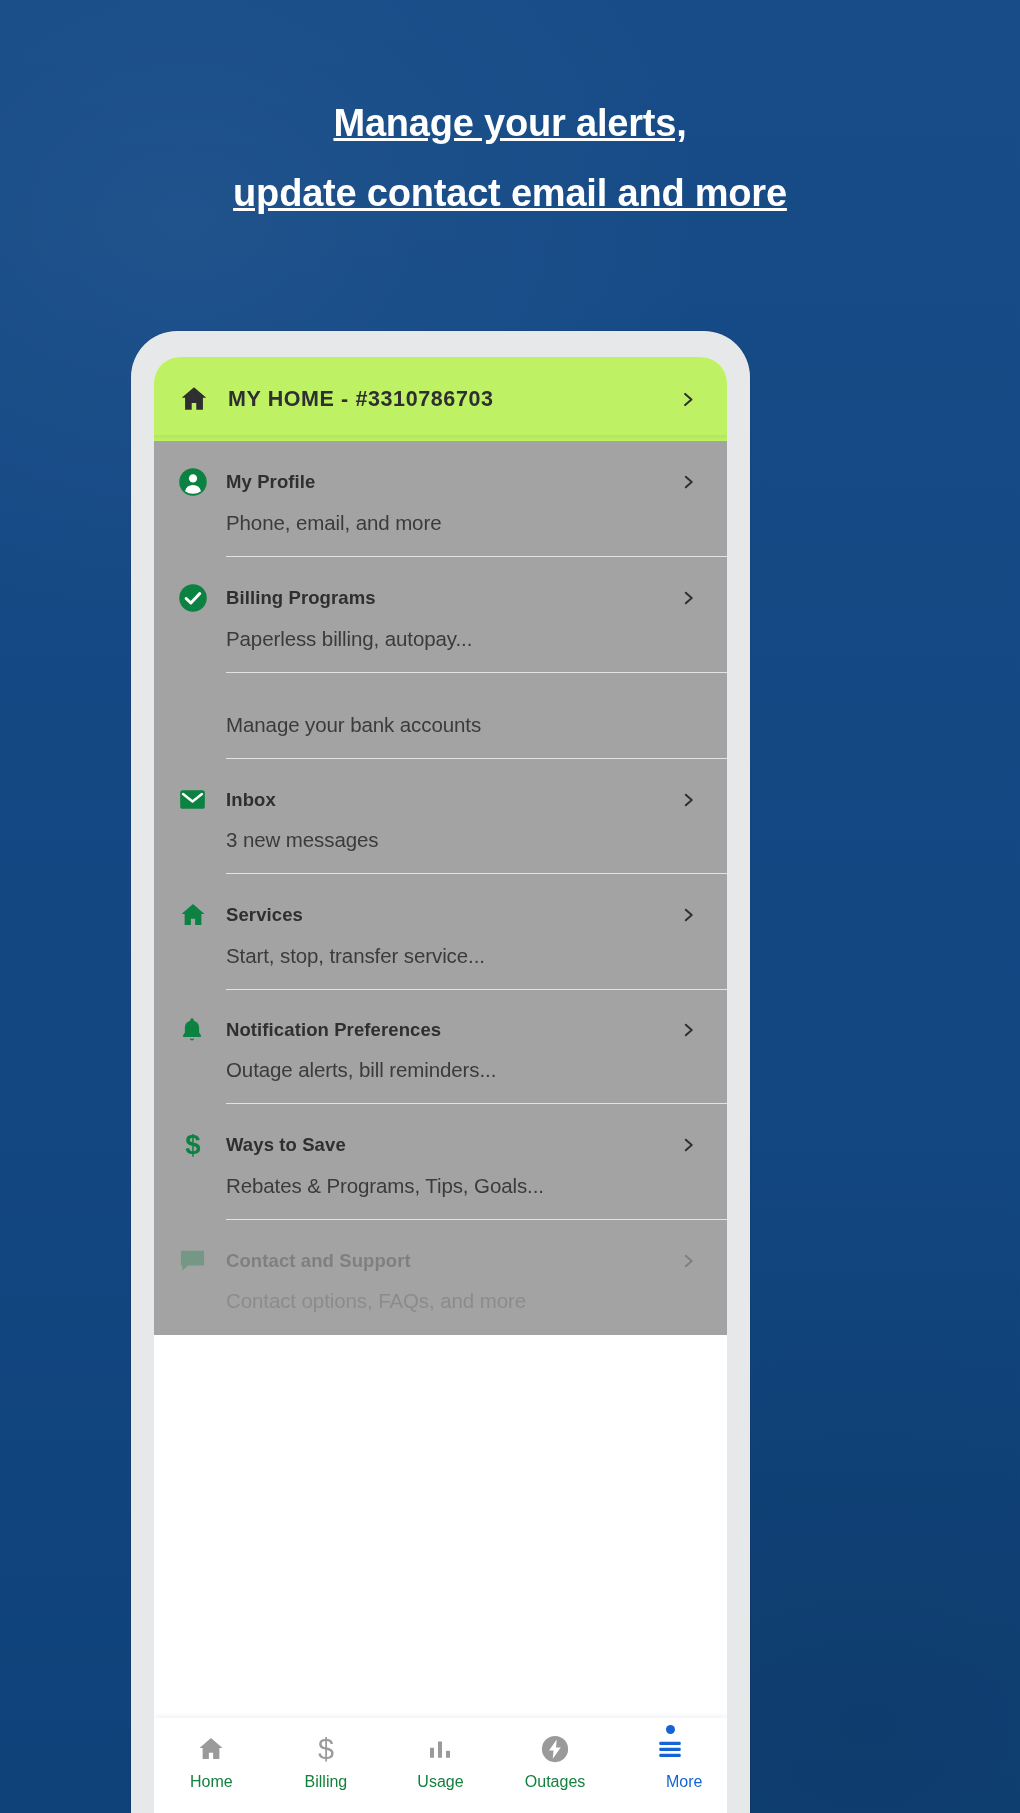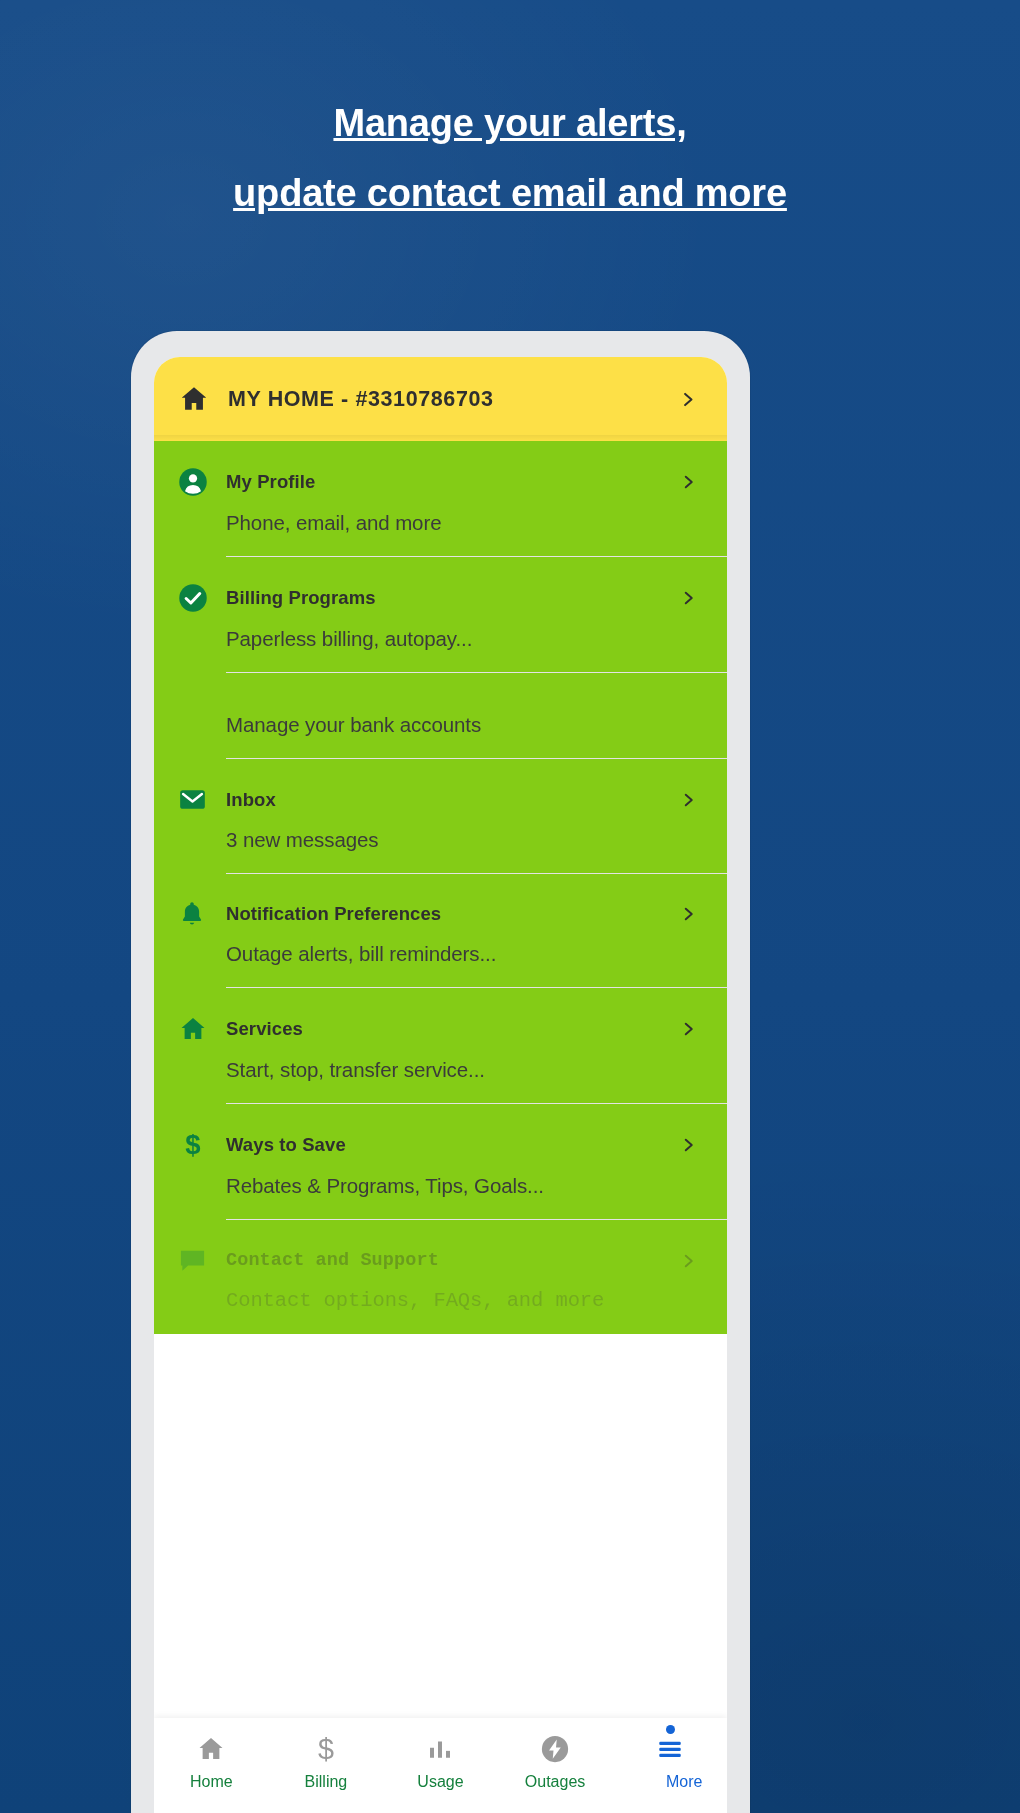--- a/index.html
+++ b/index.html
@@ -44,38 +44,38 @@
     background:#ffffff;
     border-radius:26px 26px 0 0;
     overflow:hidden;
   }
 
   
   .acct-row {
     display:flex; align-items:center;
     height:84px;
     padding:0 0 0 24px;
-    background:#fde047;
+    background:#bef264;
     position:relative;
   }
   .acct-row::after {
     content:""; position:absolute; left:0; right:0; bottom:0;
     height:6px;
     background:linear-gradient(180deg, rgba(0,0,0,0.055), rgba(0,0,0,0));
   }
   .acct-icon { width:40px; display:flex; align-items:center; justify-content:flex-start; }
   .acct-title {
     flex:1;
     font-size:21.5px; font-weight:bold; color:#2f2f2f;
     letter-spacing:0.6px; margin-left:10px;
   }
   .acct-chev { padding-right:30px; display:flex; align-items:center; }
 
   
-  .list { background:#84cc16; position:relative; }
+  .list { background:#a3a3a3; position:relative; }
   .item {
     position:relative;
     padding:26px 0 22px 0;
     margin-left:24px;
   }
   .item-top { display:flex; align-items:center; }
   .item-icon {
     width:48px; min-width:48px;
     display:flex; align-items:center; justify-content:flex-start;
   }
@@ -91,21 +91,21 @@
     font-size:20.5px; color:#3b3b3b; font-weight:normal;
     letter-spacing:-0.1px;
   }
   .item .divider {
     position:absolute; left:48px; right:0; bottom:0;
     height:1px; background:#e3e3e3;
   }
   .item:last-child .divider { display:none; }
 
   
-  .item.faded { opacity:0.30;font-family:Liberation Mono, monospace; }
+  .item.faded { opacity:0.30; }
   .item.faded .item-sub { opacity:0.75; }
 
   
   .navbar {
     position:absolute; left:0; right:0; bottom:0;
     height:113px;
     background:#ffffff;
     display:flex; align-items:flex-start;
     padding-top:16px;
     box-shadow:0 -2px 6px rgba(0,0,0,0.06);
@@ -213,51 +213,51 @@
               </svg>
           </span>
         </div>
         <div class="item-sub">3 new messages</div>
         <div class="divider"></div>
       </div>
 
       <div class="item">
         <div class="item-top">
           <span class="item-icon">
+            <svg class="ic" width="30" height="30" viewBox="0 0 24 24" fill="#0b8241">
+              <path d="M12 3.2 2.8 11.1h2.5V20h5.0v-5.0h3.4V20h5.0v-8.9h2.5z"></path>
+            </svg>
+          </span>
+          <span class="item-title">Services</span>
+          <span class="item-chev">
+            <svg class="ic" width="18" height="18" viewBox="0 0 24 24" fill="none" stroke="#2f2f2f" stroke-width="2.6" stroke-linecap="round" stroke-linejoin="round">
+                <polyline points="9,5 17,12 9,19"></polyline>
+              </svg>
+          </span>
+        </div>
+        <div class="item-sub">Start, stop, transfer service...</div>
+        <div class="divider"></div>
+      </div>
+
+      <div class="item">
+        <div class="item-top">
+          <span class="item-icon">
             <svg class="ic" width="28" height="28" viewBox="0 0 24 24" fill="#0b8241">
               <path d="M12 2.0c-.85 0-1.5.65-1.5 1.45v.6C7.6 4.7 5.9 7.1 5.9 10.1v4.1l-1.6 2.6c-.3.5.05 1.15.65 1.15h14.1c.6 0 .95-.65.65-1.15l-1.6-2.6v-4.1c0-3.0-1.7-5.4-4.6-6.05v-.6C13.5 2.65 12.85 2 12 2z"></path>
               <path d="M10.1 19.4a1.95 1.95 0 0 0 3.8 0z"></path>
             </svg>
           </span>
           <span class="item-title">Notification Preferences</span>
           <span class="item-chev">
             <svg class="ic" width="18" height="18" viewBox="0 0 24 24" fill="none" stroke="#2f2f2f" stroke-width="2.6" stroke-linecap="round" stroke-linejoin="round">
                 <polyline points="9,5 17,12 9,19"></polyline>
               </svg>
           </span>
         </div>
         <div class="item-sub">Outage alerts, bill reminders...</div>
-        <div class="divider"></div>
-      </div>
-
-      <div class="item">
-        <div class="item-top">
-          <span class="item-icon">
-            <svg class="ic" width="30" height="30" viewBox="0 0 24 24" fill="#0b8241">
-              <path d="M12 3.2 2.8 11.1h2.5V20h5.0v-5.0h3.4V20h5.0v-8.9h2.5z"></path>
-            </svg>
-          </span>
-          <span class="item-title">Services</span>
-          <span class="item-chev">
-            <svg class="ic" width="18" height="18" viewBox="0 0 24 24" fill="none" stroke="#2f2f2f" stroke-width="2.6" stroke-linecap="round" stroke-linejoin="round">
-                <polyline points="9,5 17,12 9,19"></polyline>
-              </svg>
-          </span>
-        </div>
-        <div class="item-sub">Start, stop, transfer service...</div>
         <div class="divider"></div>
       </div>
 
       <div class="item">
         <div class="item-top">
           <span class="item-icon">
             <svg class="ic" width="30" height="30" viewBox="0 0 24 24">
               <text x="12" y="19.2" text-anchor="middle" font-family="Liberation Sans, sans-serif" font-size="22" font-weight="bold" fill="#0b8241">$</text>
             </svg>
           </span>

